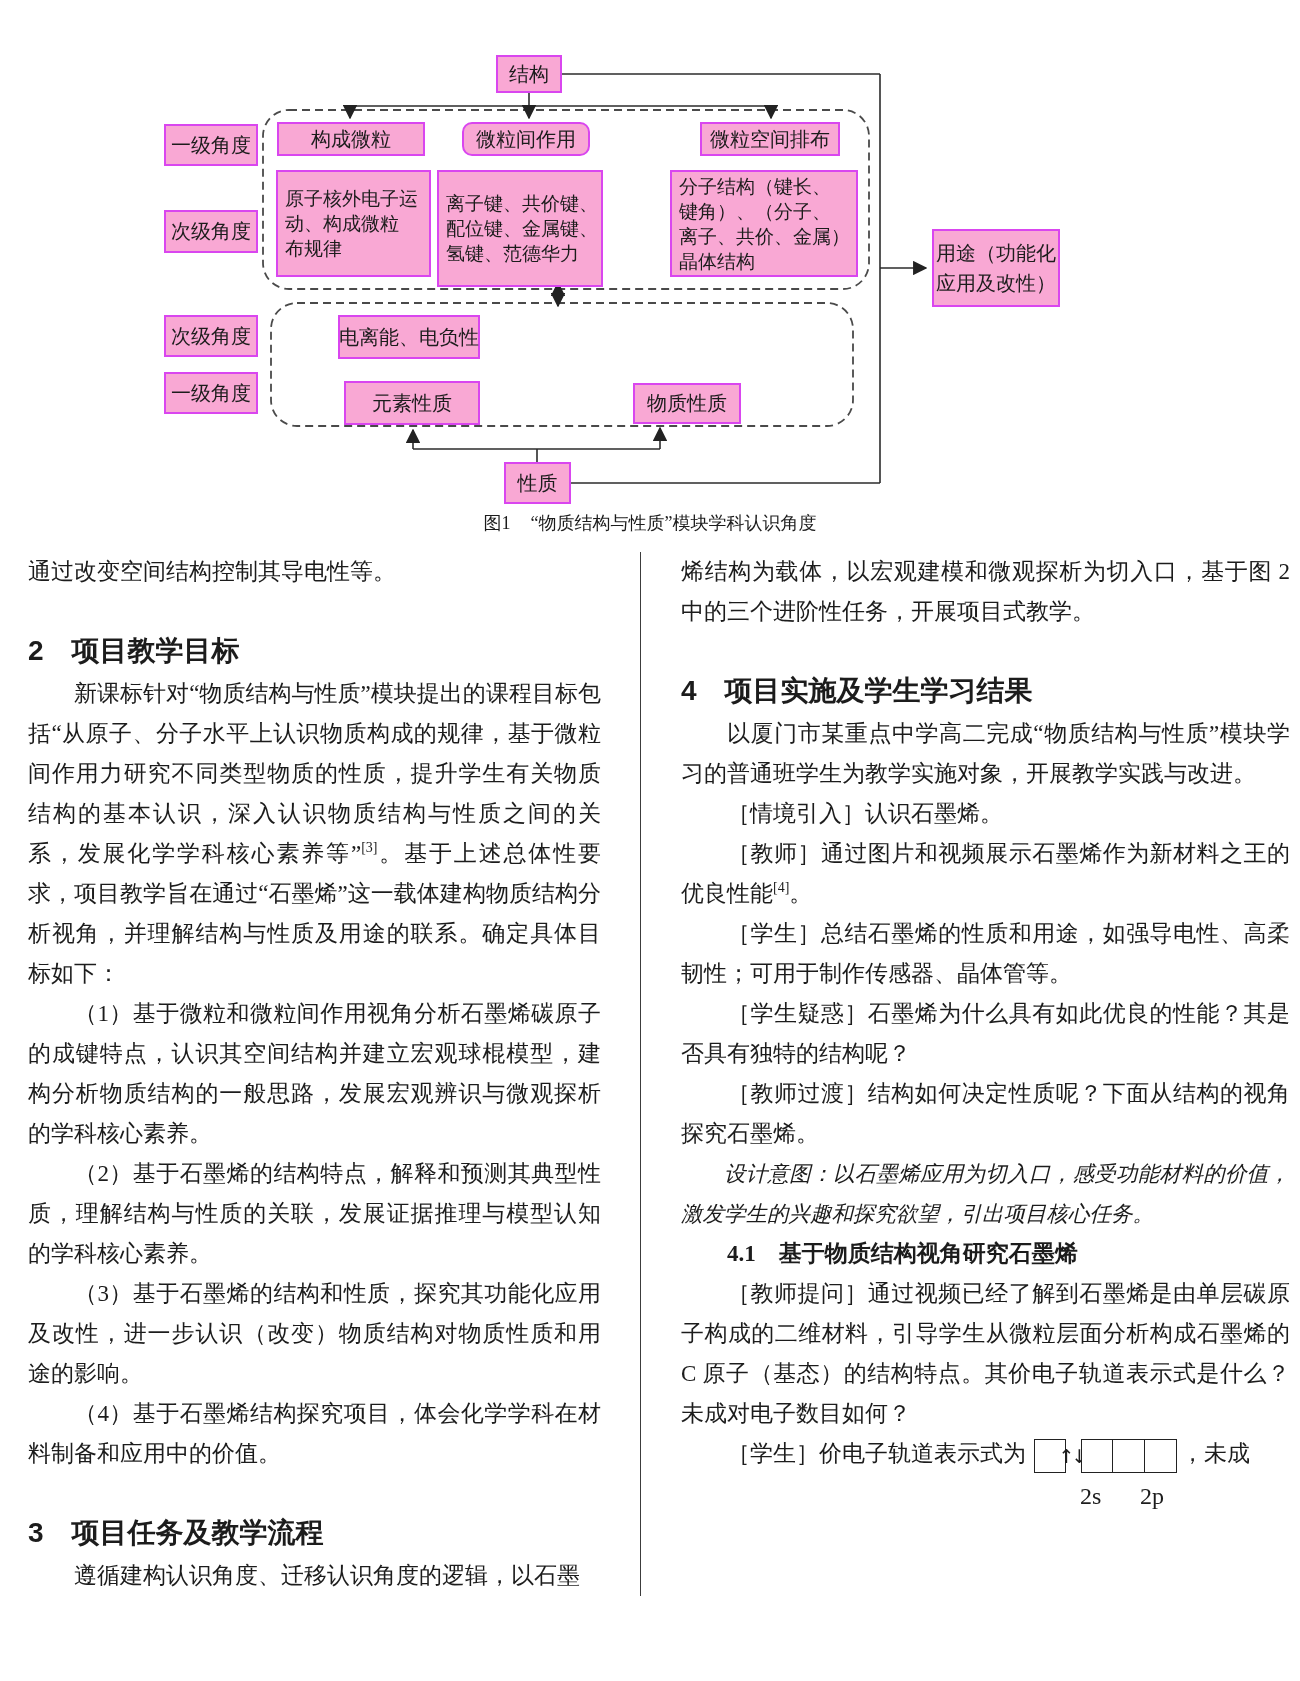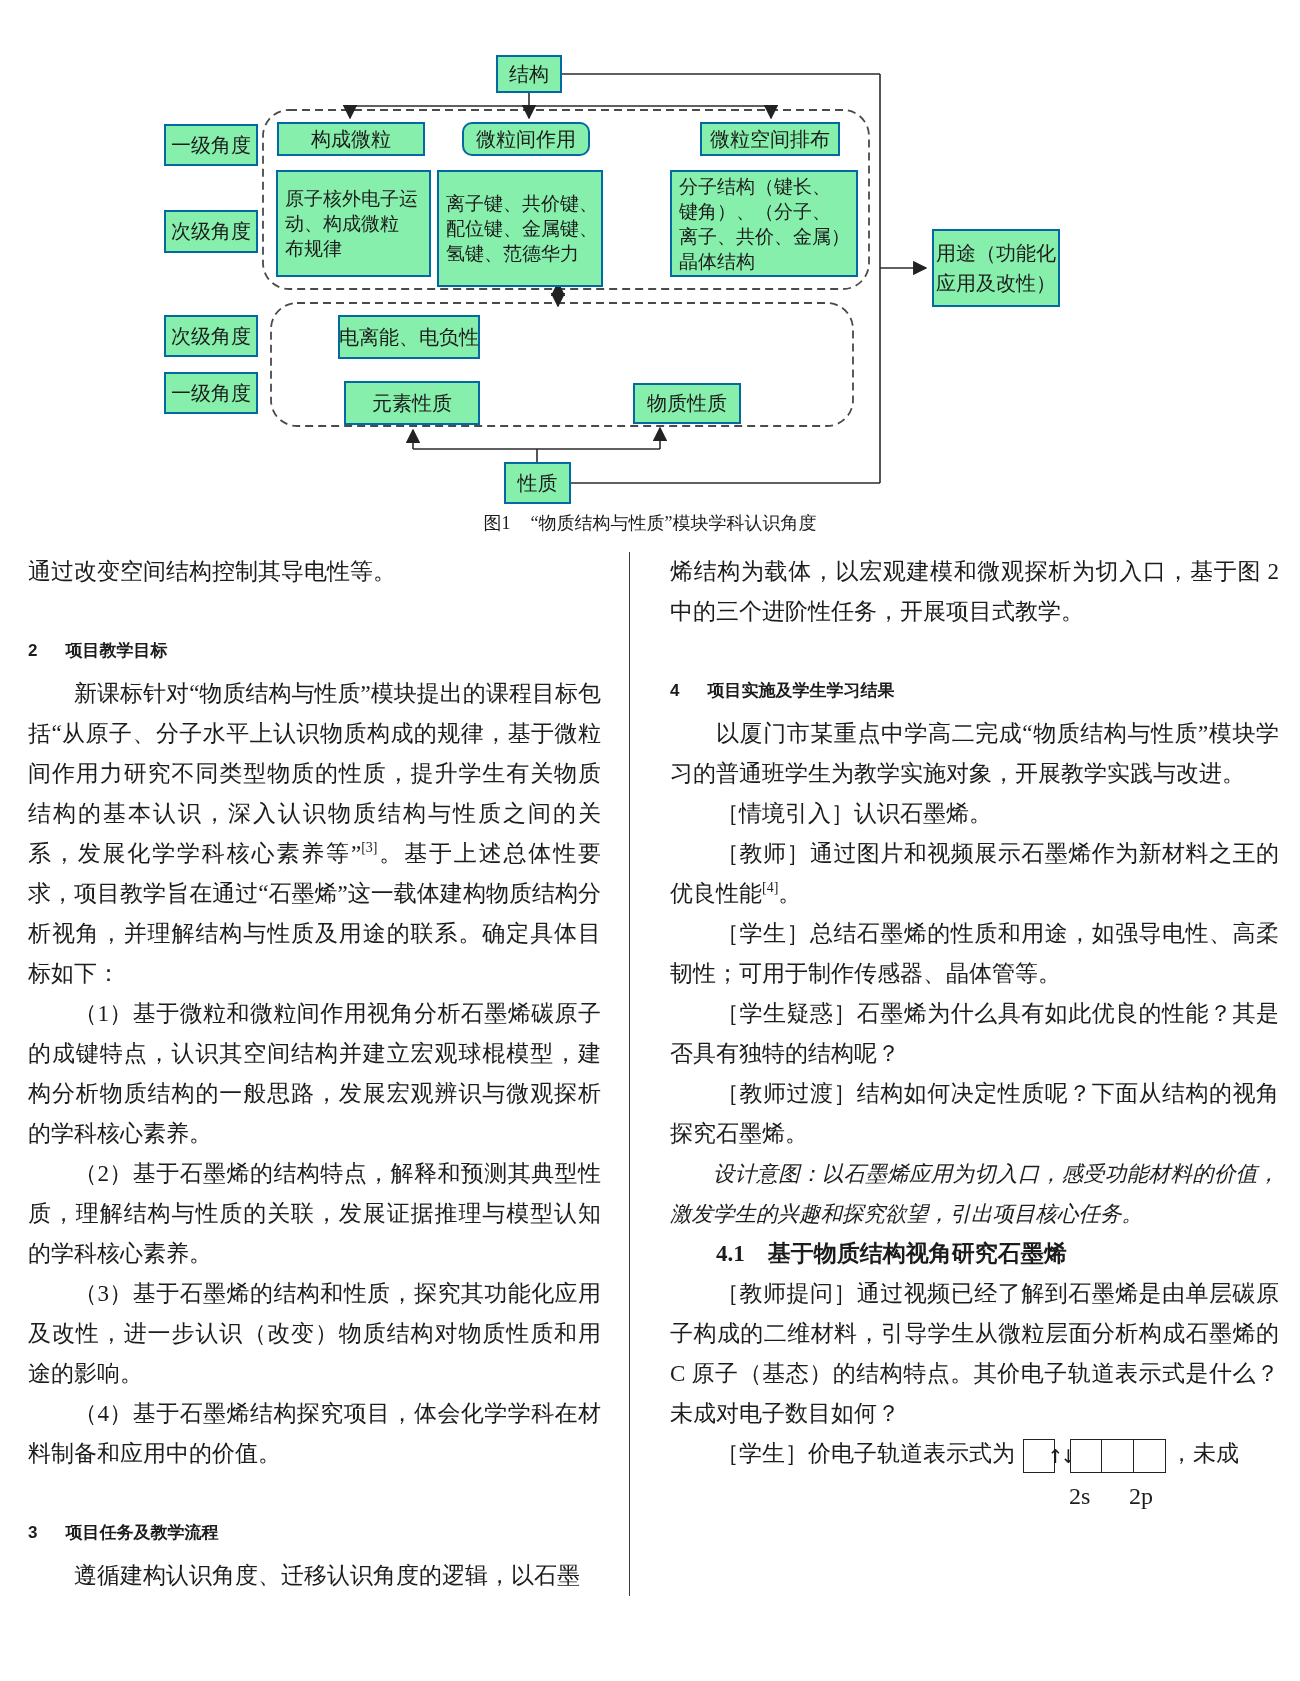--- a/index.html
+++ b/index.html
@@ -5,47 +5,47 @@
   html,body{margin:0;padding:0;}
   body{
     width:1300px;height:1681px;background:#ffffff;color:#1c1c1c;
     font-family:"Liberation Serif","DejaVu Serif",serif;
     overflow:hidden;position:relative;
   }
   
   .figure{position:relative;width:1300px;height:548px;}
   .fig-svg{position:absolute;left:0;top:0;z-index:0;}
   .node{
-    position:absolute;box-sizing:border-box;z-index:1;background:#86efac;
-    border:2px solid #0369a1;display:flex;align-items:center;justify-content:center;
+    position:absolute;box-sizing:border-box;z-index:1;background:#f9a8d4;
+    border:2px solid #d946ef;display:flex;align-items:center;justify-content:center;
     font-size:20px;text-align:center;white-space:nowrap;
   }
   .node.multi{
     flex-direction:column;align-items:flex-start;justify-content:center;
     font-size:19px;line-height:25px;padding:0 4px 0 7px;text-align:left;
   }
   .node.multi div{white-space:nowrap;}
   .node.usage{flex-direction:column;align-items:center;line-height:30px;}
   .fig-caption{
     position:absolute;left:0;right:0;top:511px;text-align:center;z-index:1;
     font-weight:normal;font-size:18px;
   }
   .fig-caption .cap-label{margin-right:20px;}
   
   .columns{display:flex;padding:4px 0 0 28px;box-sizing:border-box;}
   .col-left{width:573px;flex:none;}
   .col-right{
-    width:609px;flex:none;margin-left:28px;
+    width:609px;flex:none;margin-left:39px;
     border-left:1.5px solid #3c3c3c;padding-left:40px;box-sizing:content-box;
   }
   p{margin:0;font-size:23px;line-height:40px;text-align:justify;}
   .indent{text-indent:2em;}
   .sec-heading{
     font-family:"Liberation Sans","DejaVu Sans",sans-serif;
-    font-weight:bold;font-size:17px;line-height:46px;margin-top:36px;
+    font-weight:bold;font-size:28px;line-height:46px;margin-top:36px;
     text-align:left;
   }
   .sec-heading .num{margin-right:28px;}
   sup{font-size:14px;line-height:0;vertical-align:super;}
   .kai{font-style:italic;font-size:21.5px;}
   .sub-h1{font-weight:bold;text-align:left;}
   .sub-h2{text-align:left;}
   .answer-line{text-align:left;}
   
   .orb{

